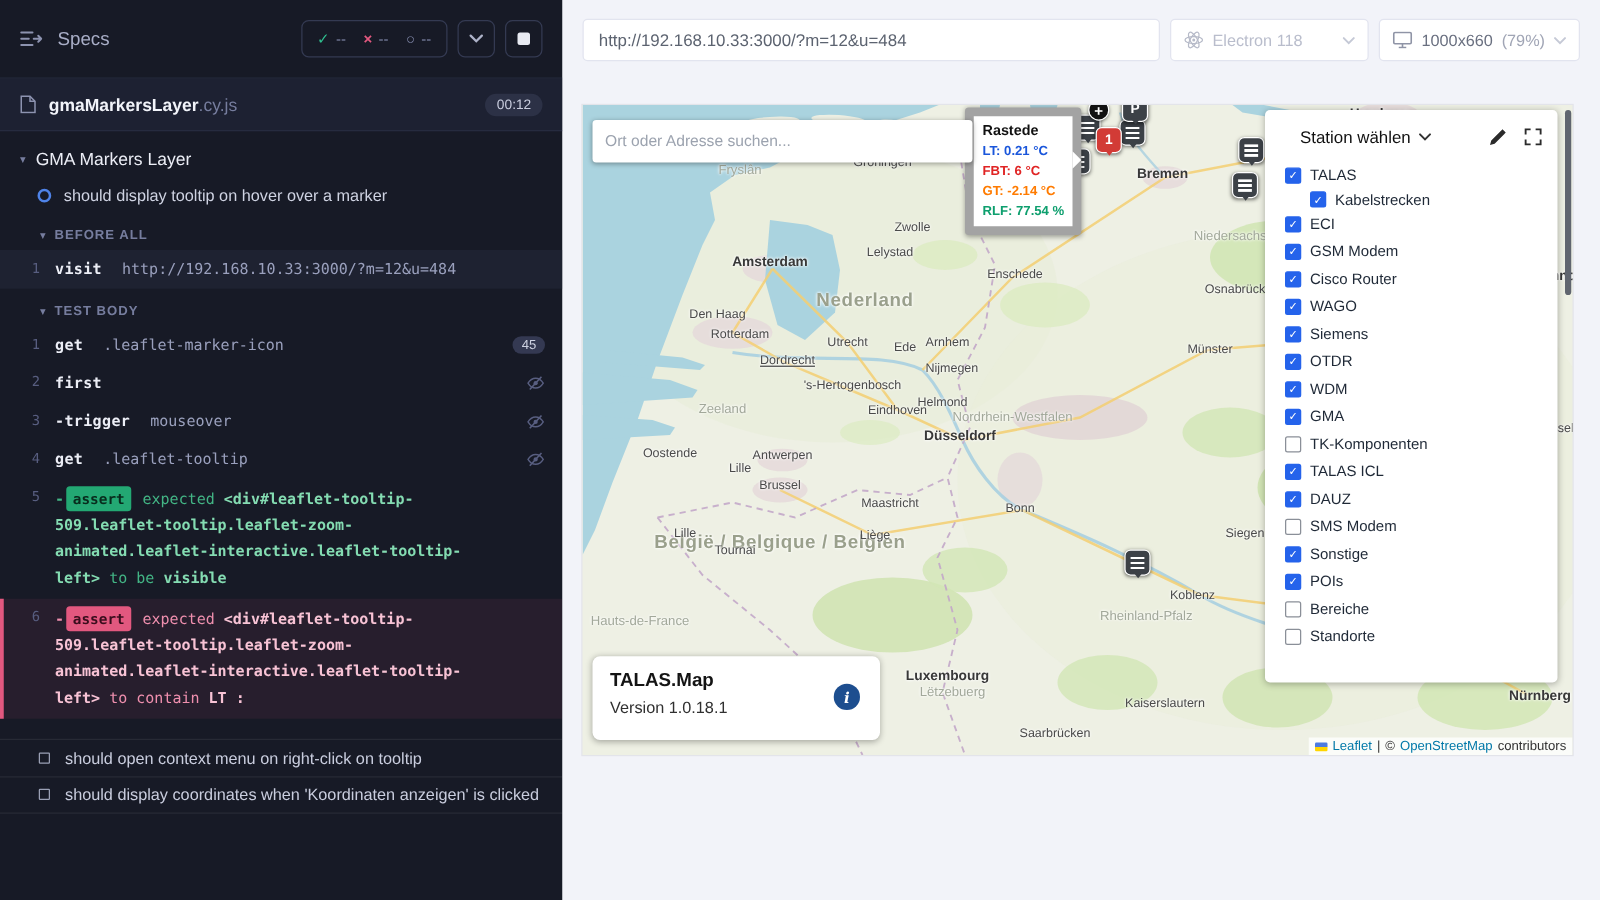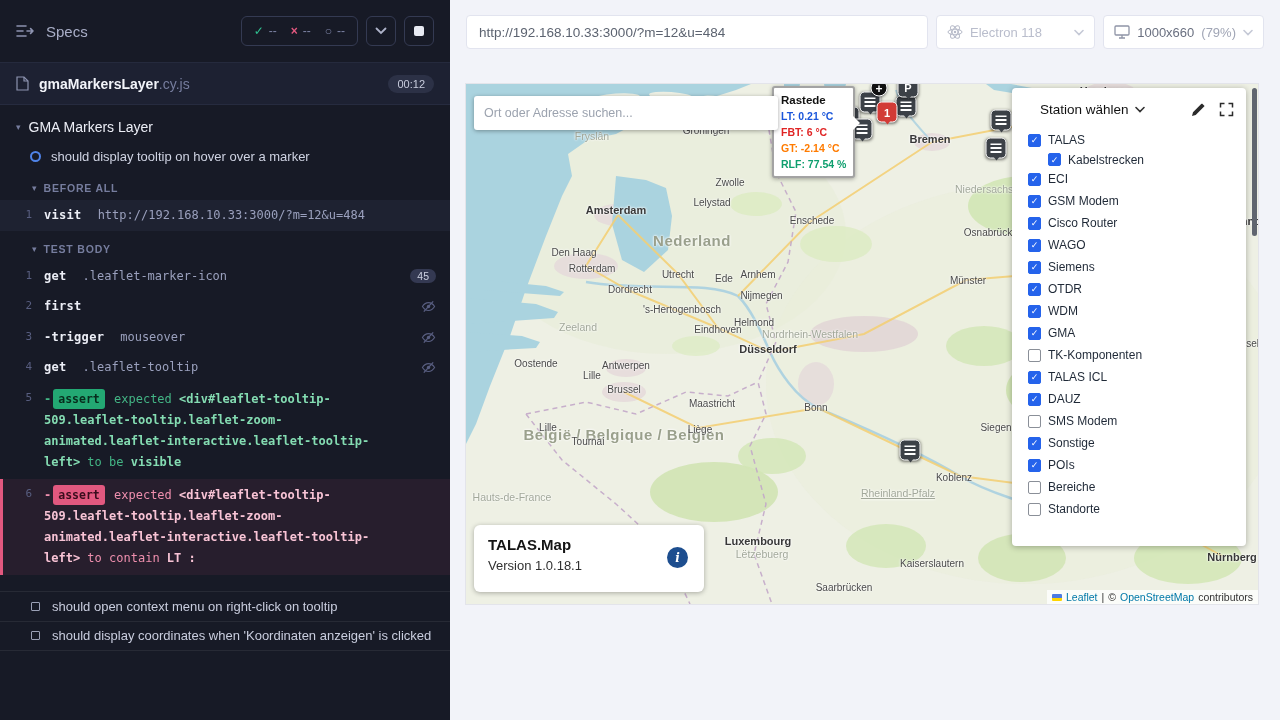--- a/index.html
+++ b/index.html
@@ -85,21 +85,21 @@
   .mk::after{content:"";position:absolute;left:50%;bottom:-7px;transform:translateX(-50%);border:4px solid transparent;border-top:5px solid #3c4147}
   .mk .bars{width:11px;height:10px;background:repeating-linear-gradient(180deg,#fff 0 2px,transparent 2px 4px)}
   .mk.alert{background:#d23b36}
   .mk.alert::after{border-top-color:#d23b36}
   .mk.alert .mk-label{color:#fff;font-size:11px;font-weight:bold}
   .mk.cluster{width:17px;height:17px;background:#111;border-radius:50%}
   .mk.cluster::after{display:none}
   .mk.cluster .mk-label{color:#fff;font-size:12px;font-weight:bold;line-height:1}
   .mk.pmark .mk-label{color:#fff;font-size:11px;font-weight:bold}
 
-  .map-tooltip{position:absolute;left:306px;top:2px;background:#fff;border:2px solid #a3a3a3;border-radius:3px;box-shadow:0 1px 4px rgba(0,0,0,.35);padding:4px 7px;z-index:8;font-size:10.5px;line-height:1.5}
+  .map-tooltip{position:absolute;left:306px;top:2px;background:#fff;border:7px solid #a3a3a3;border-radius:3px;box-shadow:0 1px 4px rgba(0,0,0,.35);padding:4px 7px;z-index:8;font-size:10.5px;line-height:1.5}
   .map-tooltip::after{content:"";position:absolute;right:-7px;top:28px;border:7px solid transparent;border-left-color:#fff;border-right-width:0}
   .tt-title{font-weight:bold;color:#111;font-size:11.5px}
   .tt-row{font-weight:bold;white-space:nowrap}
 
   .map-search{position:absolute;left:8px;top:12px;width:304px;height:34px;background:#fff;border-radius:3px;box-shadow:0 1px 4px rgba(0,0,0,.35);z-index:9;display:flex;align-items:center;padding:0 10px}
   .map-search input{border:none;outline:none;width:100%;font-size:12.5px;color:#333;font-family:"Liberation Sans",sans-serif}
   .map-search input::placeholder{color:#9ca3af}
 
   .station-panel{position:absolute;right:12px;top:4px;width:234px;height:458px;background:#fff;border-radius:4px;box-shadow:0 1px 6px rgba(0,0,0,.3);z-index:9;padding:12px 0 0}
   .sp-header{display:flex;align-items:center;padding:2px 12px 12px 28px}
@@ -371,21 +371,21 @@
           <span class="maplabel city" data-name="map-place-label" style="left: 150px; top: 126px;">Amsterdam</span>
           <span class="maplabel town" data-name="map-place-label" style="left: 246px; top: 118px;">Lelystad</span>
           <span class="maplabel town" data-name="map-place-label" style="left: 264px; top: 98px;">Zwolle</span>
           <span class="maplabel town" data-name="map-place-label" style="left: 346px; top: 136px;">Enschede</span>
           <span class="maplabel country" data-name="map-place-label" style="left: 226px; top: 156px;">Nederland</span>
           <span class="maplabel town" data-name="map-place-label" style="left: 212px; top: 190px;">Utrecht</span>
           <span class="maplabel town" data-name="map-place-label" style="left: 258px; top: 194px;">Ede</span>
           <span class="maplabel town" data-name="map-place-label" style="left: 292px; top: 190px;">Arnhem</span>
           <span class="maplabel town" data-name="map-place-label" style="left: 108px; top: 168px;">Den Haag</span>
           <span class="maplabel town" data-name="map-place-label" style="left: 126px; top: 184px; text-align: right;">Rotterdam</span>
-          <span class="maplabel town" data-name="map-place-label" style="left: 164px; top: 205px;">Dordrecht</span>
+          <span class="maplabel town" data-name="map-place-label" style="left: 164px; top: 205px; text-decoration: underline;">Dordrecht</span>
           <span class="maplabel town" data-name="map-place-label" style="left: 274px; top: 211px; padding-left: 43px;">Nijmegen</span>
           <span class="maplabel town" data-name="map-place-label" style="left: 216px; top: 225px;">'s-Hertogenbosch</span>
           <span class="maplabel town" data-name="map-place-label" style="left: 252px; top: 245px;">Eindhoven</span>
           <span class="maplabel town" data-name="map-place-label" style="left: 288px; top: 238px;">Helmond</span>
           <span class="maplabel town" data-name="map-place-label" style="left: 502px; top: 196px;">Münster</span>
           <span class="maplabel town" data-name="map-place-label" style="left: 522px; top: 148px;">Osnabrück</span>
           <span class="maplabel town" data-name="map-place-label" style="left: 648px; top: 183px;">Bielefeld</span>
           <span class="maplabel town" data-name="map-place-label" style="left: 654px; top: 215px;">Paderborn</span>
           <span class="maplabel town" data-name="map-place-label" style="left: 778px; top: 259px;">Kassel</span>
           <span class="maplabel region" data-name="map-place-label" style="left: 112px; top: 243px;">Zeeland</span>
@@ -399,21 +399,21 @@
           <span class="maplabel town" data-name="map-place-label" style="left: 246px; top: 319px;">Maastricht</span>
           <span class="maplabel town" data-name="map-place-label" style="left: 234px; top: 345px;">Liège</span>
           <span class="maplabel city" data-name="map-place-label" style="left: 302px; top: 265px;">Düsseldorf</span>
           <span class="maplabel region" data-name="map-place-label" style="left: 344px; top: 250px;">Nordrhein-Westfalen</span>
           <span class="maplabel town" data-name="map-place-label" style="left: 350px; top: 323px;">Bonn</span>
           <span class="maplabel town" data-name="map-place-label" style="left: 530px; top: 343px;">Siegen</span>
           <span class="maplabel town" data-name="map-place-label" style="left: 488px; top: 393px;">Koblenz</span>
           <span class="maplabel city" data-name="map-place-label" style="left: 648px; top: 405px;">Frankfurt am</span>
           <span class="maplabel city" data-name="map-place-label" style="left: 660px; top: 418px;">Main</span>
           <span class="maplabel town" data-name="map-place-label" style="left: 590px; top: 425px;">Wiesbaden</span>
-          <span class="maplabel region" data-name="map-place-label" style="left: 432px; top: 409px; text-decoration: underline;">Rheinland-Pfalz</span>
+          <span class="maplabel region" data-name="map-place-label" style="left: 451px; top: 409px;">Rheinland-Pfalz</span>
           <span class="maplabel city" data-name="map-place-label" style="left: 292px; top: 457px;">Luxembourg</span>
           <span class="maplabel region" data-name="map-place-label" style="left: 296px; top: 470px;">Lëtzebuerg</span>
           <span class="maplabel town" data-name="map-place-label" style="left: 378px; top: 503px;">Saarbrücken</span>
           <span class="maplabel town" data-name="map-place-label" style="left: 466px; top: 479px;">Kaiserslautern</span>
           <span class="maplabel city" data-name="map-place-label" style="left: 766px; top: 473px;">Nürnberg</span>
           <span class="maplabel region" data-name="map-place-label" style="left: 46px; top: 413px;">Hauts-de-France</span>
         </div>
       <div data-name="map-markers">
           <div class="mk station" data-name="map-marker-station" style="left: 383px; top: 33px;">
             <span class="bars" data-name="station-glyph"></span>

